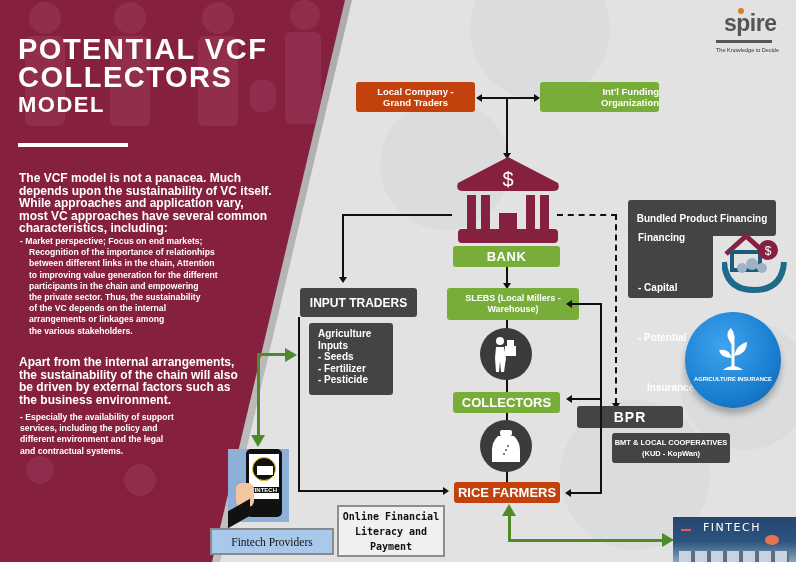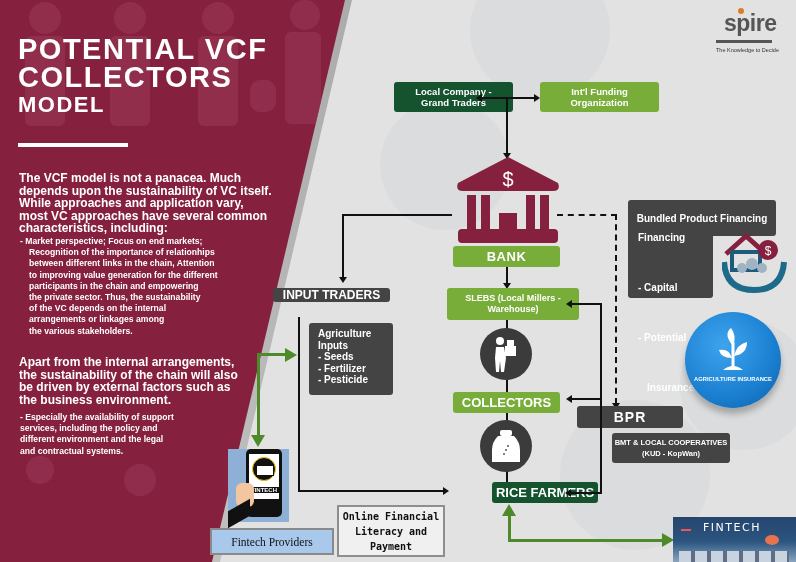--- a/index.html
+++ b/index.html
@@ -10,21 +10,21 @@
   .left-shadow { position:absolute; left:0; top:0; width:360px; height:562px; background:linear-gradient(90deg, rgba(0,0,0,0) 0, rgba(0,0,0,0.25) 100%); clip-path:polygon(343px 0, 352px 0, 220px 562px, 212px 562px); }
   .title { position:absolute; left:18px; top:35px; color:#fff; font-weight:bold; letter-spacing:1.5px; line-height:28px; }
   .title .t1 { font-size:29px; display:block; }
   .title .t3 { font-size:22px; display:block; }
   .title-underline { position:absolute; left:18px; top:143px; width:110px; height:4px; background:#fff; }
   .lp-text { position:absolute; color:#fff; font-weight:bold; }
   .p-lead { left:19px; width:270px; font-size:12px; line-height:12.5px; }
   .p-bullet { left:20px; width:265px; font-size:8.6px; line-height:11.2px; }
   .p-bullet .indent { display:block; padding-left:9px; }
   .box { position:absolute; display:flex; align-items:center; justify-content:center; text-align:center; color:#fff; font-weight:bold; border-radius:3px; }
-  .blue { background:#14532d;margin-left:38px; }
+  .blue { background:#c2410c; }
   .green { background:#79ad39; }
   .dark { background:#444444; }
   .small { font-size:9.5px; line-height:11px; }
   .line { position:absolute; background:#111; }
   .gline { position:absolute; background:#4f8a2a; }
   .arrow-d { position:absolute; width:0; height:0; border-left:4px solid transparent; border-right:4px solid transparent; border-top:6px solid #111; }
   .arrow-l { position:absolute; width:0; height:0; border-top:4px solid transparent; border-bottom:4px solid transparent; border-right:6px solid #111; }
   .arrow-r { position:absolute; width:0; height:0; border-top:4px solid transparent; border-bottom:4px solid transparent; border-left:6px solid #111; }
   .garrow-d { position:absolute; width:0; height:0; border-left:7px solid transparent; border-right:7px solid transparent; border-top:12px solid #4f8a2a; }
   .garrow-u { position:absolute; width:0; height:0; border-left:7px solid transparent; border-right:7px solid transparent; border-bottom:12px solid #4f8a2a; }
@@ -104,21 +104,21 @@
     <span style="position:absolute;left:22px;top:-6px;width:6px;height:6px;border-radius:50%;background:#e07c20;"></span>
   </div>
   <div style="height:3px;background:#555;width:56px;margin-top:4px;"></div>
   <div style="font-size:5.5px;color:#333;margin-top:4px;white-space:nowrap;">The Knowledge to Decide</div>
 </div>
 
 <div class="box blue small" style="left:356px;top:82px;width:119px;height:30px;flex-direction:column;">
   <span>Local Company -</span>
   <span>Grand Traders</span>
 </div>
-<div class="box green small" style="left:540px;top:82px;width:119px;height:30px;flex-direction:column;">
+<div class="box green small" style="left:540px;top:82px;width:119px;height:30px;flex-direction:column;align-items:flex-end;">
   <span>Int'l Funding</span>
   <span>Organization</span>
 </div>
 <div class="line" style="left:480px;top:97px;width:54px;height:2px;"></div>
 <div class="arrow-l" style="left:476px;top:94px;"></div>
 <div class="arrow-r" style="left:534px;top:94px;"></div>
 <div class="line" style="left:506px;top:98px;width:2px;height:56px;"></div>
 <div class="arrow-d" style="left:503px;top:153px;"></div>
 
 <svg class="abs" style="left:455px;top:157px;" width="106" height="86" viewBox="0 0 106 86">
@@ -153,21 +153,21 @@
   <path d="M4 22 L24 4 L44 22" stroke="#85203f" stroke-width="5" fill="none"></path>
   <rect x="10" y="20" width="28" height="18" fill="none" stroke="#1e5a7a" stroke-width="4"></rect>
   <circle cx="46" cy="18" r="10" fill="#85203f"></circle>
   <text x="46" y="23" font-size="12" fill="#fff" text-anchor="middle" font-family="Liberation Sans, sans-serif">$</text>
   <circle cx="30" cy="32" r="6" fill="#9fb3c4"></circle>
     <circle cx="20" cy="36" r="5" fill="#9fb3c4"></circle>
     <circle cx="40" cy="36" r="5" fill="#9fb3c4"></circle>
   <path d="M2 30 Q4 58 32 58 Q60 58 62 30" stroke="#1e6a8a" stroke-width="6" fill="none"></path>
 </svg>
 
-<div class="box dark" style="left:273px;top:288px;width:117px;height:14px;font-size:12px;">INPUT TRADERS</div>
+<div class="box dark" style="left:300px;top:288px;width:117px;height:29px;font-size:12px;">INPUT TRADERS</div>
 <div class="box dark" style="left:309px;top:323px;width:84px;height:72px;font-size:10px;line-height:11.5px;flex-direction:column;align-items:flex-start;justify-content:flex-start;padding:5px 0 0 9px;box-sizing:border-box;text-align:left;">
   <span>Agriculture</span>
   <span>Inputs</span>
   <span>- Seeds</span>
   <span>- Fertilizer</span>
   <span>- Pesticide</span>
 </div>
 <div class="line" style="left:298px;top:317px;width:2px;height:174px;"></div>
 <div class="line" style="left:298px;top:490px;width:145px;height:2px;"></div>
 <div class="arrow-r" style="left:443px;top:487px;"></div>

